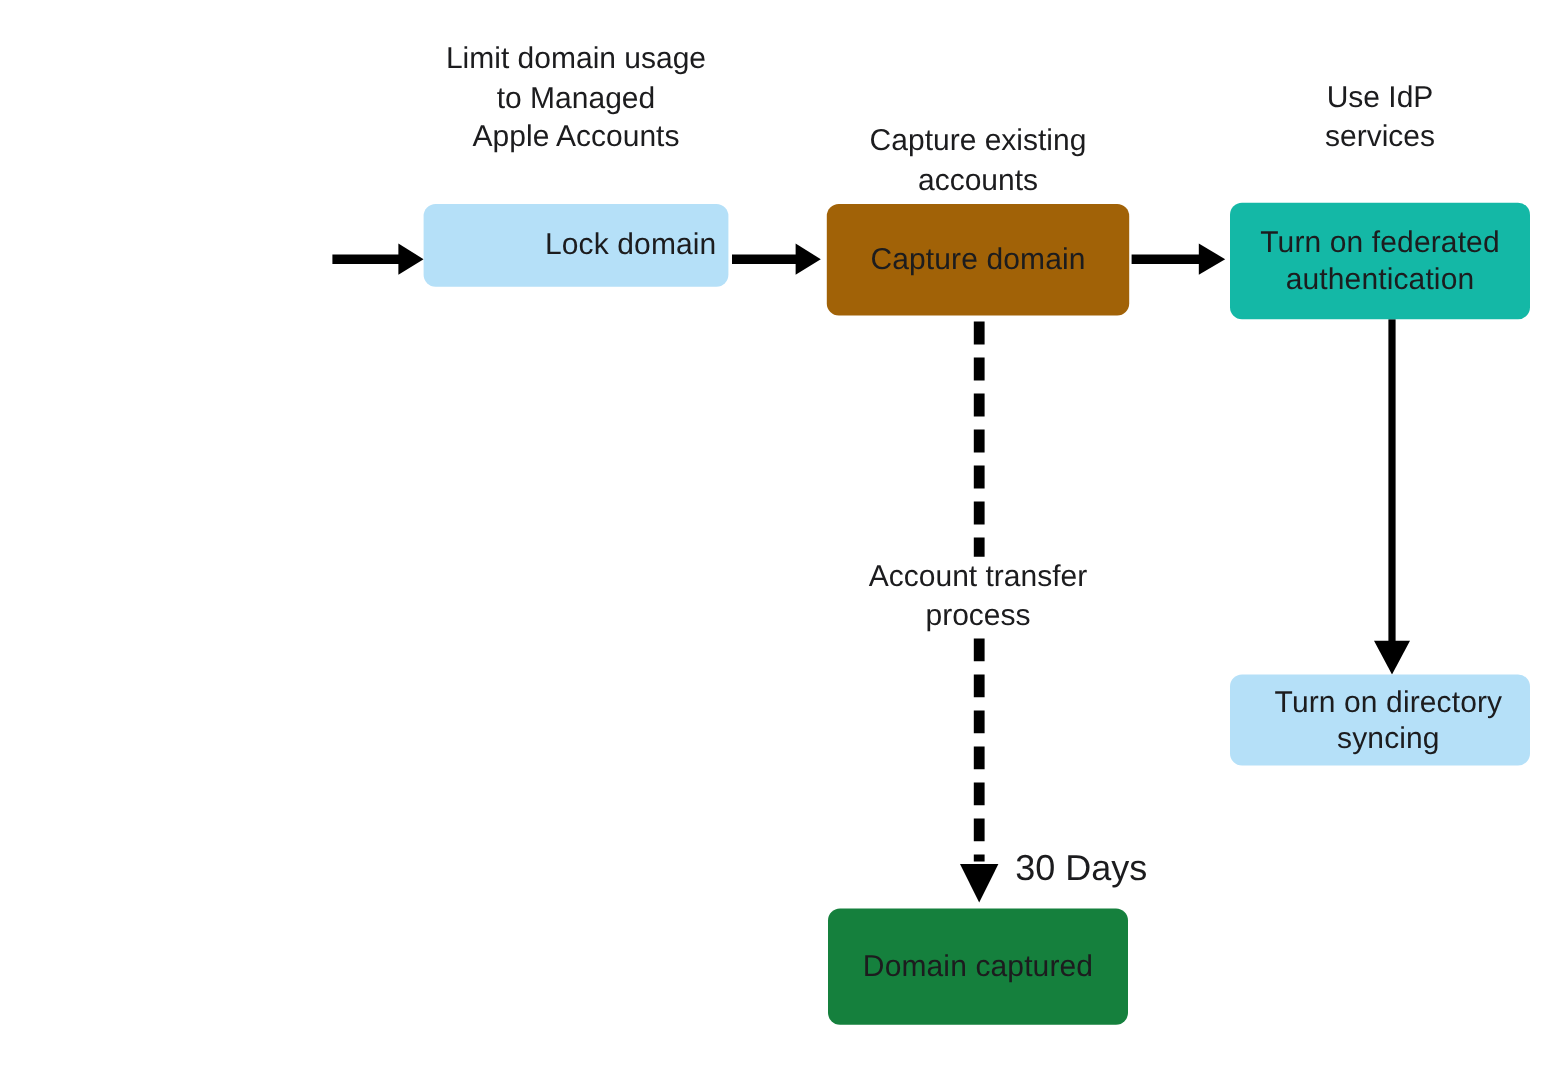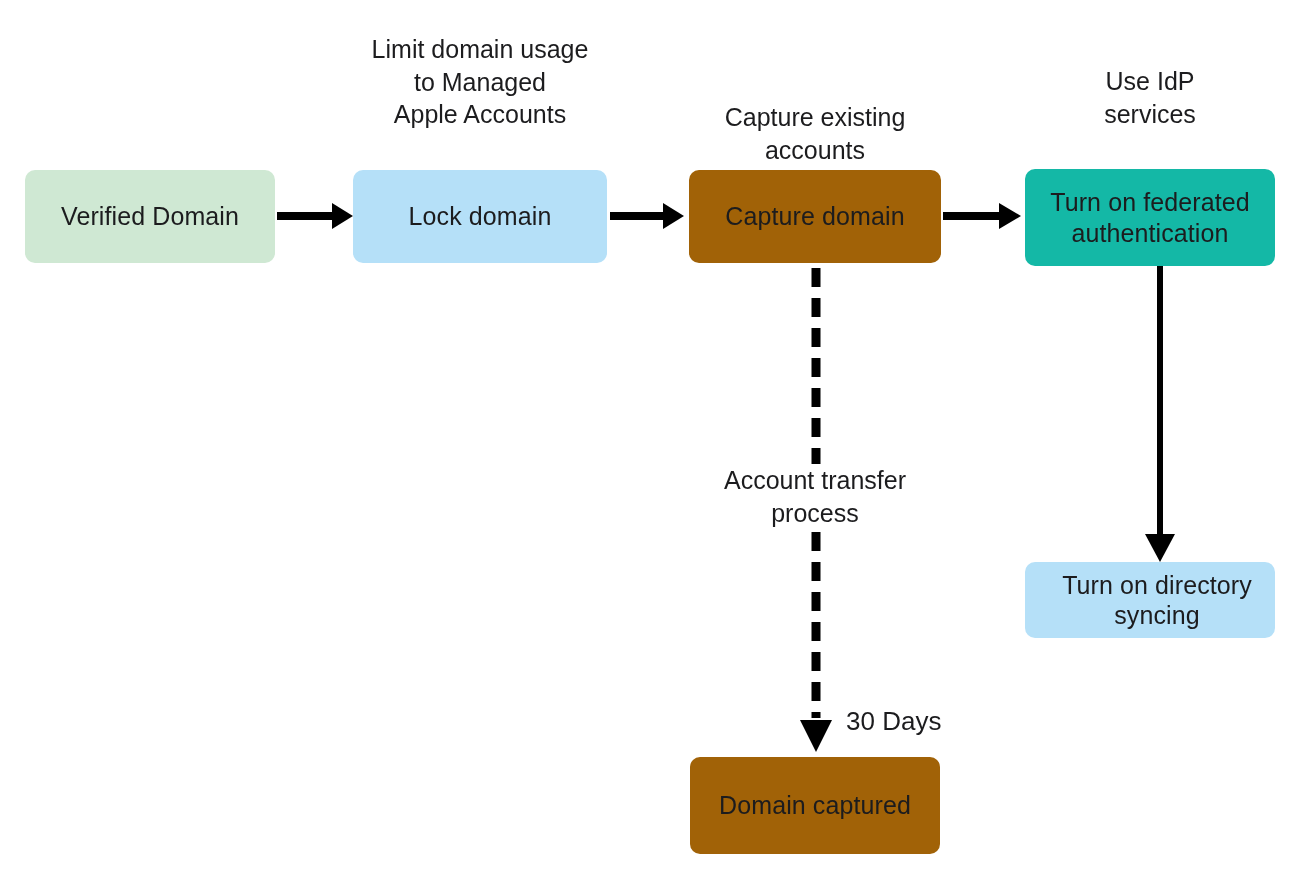--- a/index.html
+++ b/index.html
@@ -46,21 +46,21 @@
     box-sizing: border-box;
     text-align: center;
     color: #1c1c1e;
     font-size: 25px;
     line-height: 1.3;
     white-space: pre-line;
   }
   .caption-small {
     position: absolute;
     color: #1c1c1e;
-    font-size: 26px;
+    font-size: 30px;
     line-height: 1.25;
     white-space: nowrap;
   }
 
   
   .conn {
     position: absolute;
   }
   .conn svg {
     display: block;
@@ -121,39 +121,36 @@
     </svg>
   </div>
 
   <div class="conn" style="left:798px; top:530px;">
     <svg width="36" height="230" viewBox="0 0 36 230">
       <line x1="18" y1="2" x2="18" y2="188" stroke="#000" stroke-width="9" stroke-dasharray="19 11" stroke-linecap="butt"></line>
       <polygon points="2,190 34,190 18,222" fill="#000"></polygon>
     </svg>
   </div>
 
-  <div class="node" style="left:25px; top:170px; width:250px; height:93px; background:#cfe8d3;">
-    <span class="node-label">Verified Domain</span>
-  </div>
 
-  <div class="node" style="left:353px; top:170px; width:254px; height:93px; background:#b5e0f8;">
+  <div class="node" style="left:353px; top:170px; width:254px; height:69px; background:#b5e0f8;justify-content:flex-end;">
     <span class="node-label">Lock domain</span>
   </div>
 
   <div class="node" style="left:689px; top:170px; width:252px; height:93px; background:#a16207;">
     <span class="node-label">Capture domain</span>
   </div>
 
   <div class="node" style="left:1025px; top:169px; width:250px; height:97px; background:#14b8a6;">
     <span class="node-label">Turn on federated
 authentication</span>
   </div>
 
   <div class="node" style="left:1025px; top:562px; width:250px; height:76px; background:#b5e0f8;padding-left:24px;">
     <span class="node-label">Turn on directory
 syncing</span>
   </div>
 
-  <div class="node" style="left:690px; top:757px; width:250px; height:97px; background:#a16207;">
+  <div class="node" style="left:690px; top:757px; width:250px; height:97px; background:#15803d;">
     <span class="node-label">Domain captured</span>
   </div>
 
 </div>
 
 </body></html>

